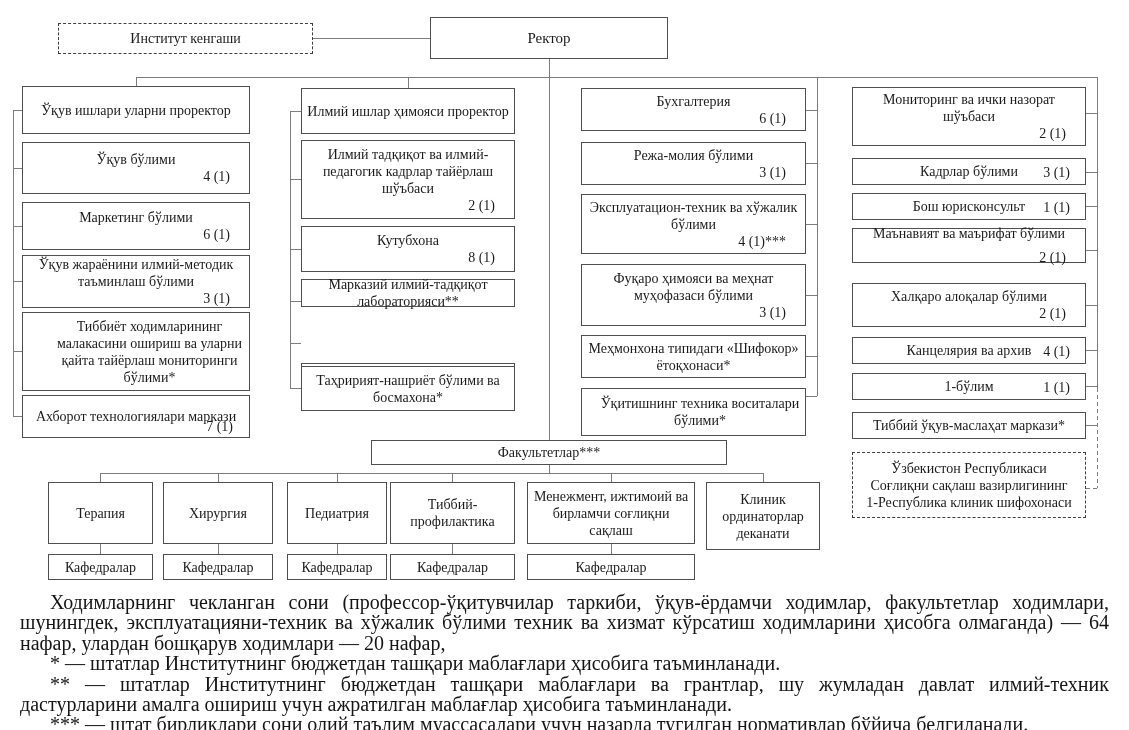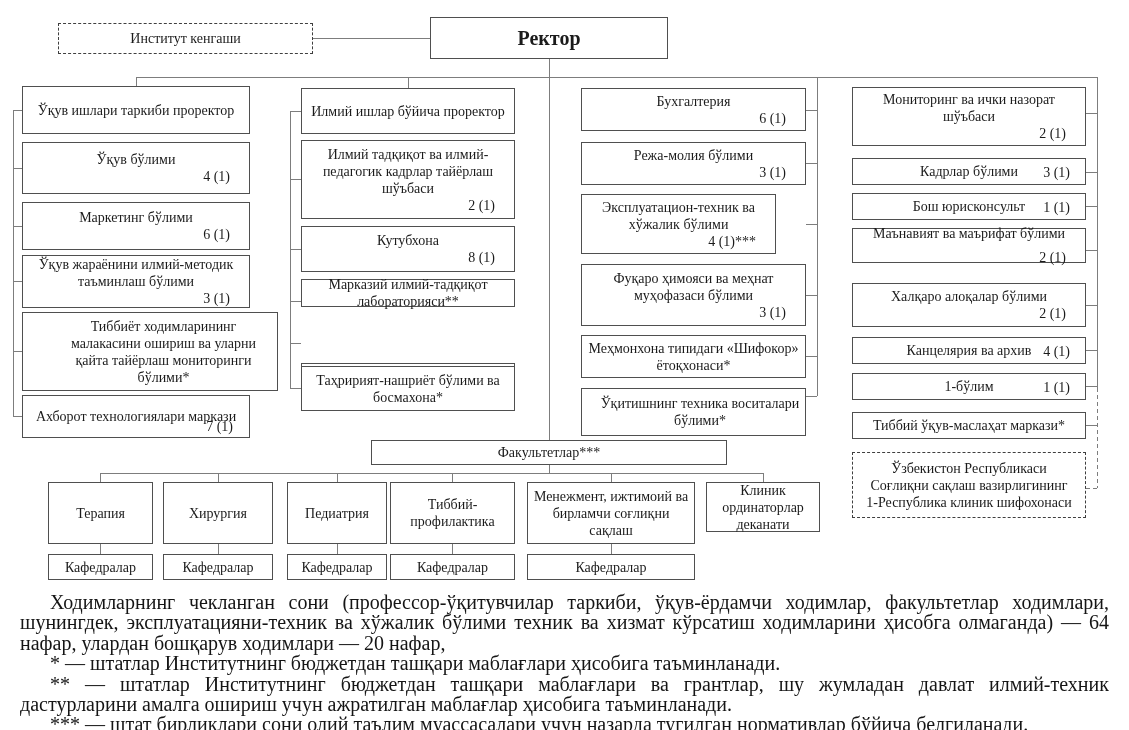--- a/index.html
+++ b/index.html
@@ -25,21 +25,21 @@
     font-size:14px;
     line-height:17px;
     padding:2px 5px;
     z-index:1;
   }
   .box .t{width:100%;}
   .box .c{align-self:flex-end;padding-right:14px;white-space:nowrap;}
   .box.row .c{position:absolute;right:15px;top:50%;transform:translateY(-50%);padding:0;}
   .box.cb .c{position:absolute;right:16px;bottom:2px;padding:0;}
   .box.dashed{border:1px dashed #3f3f3f;}
-  .box.big{font-size:20px;font-weight:bold;}
+  .box.big{font-size:15px;}
   .footnotes{
     position:absolute;left:20px;top:592px;width:1089px;z-index:1;
     font-size:20px;line-height:20.4px;color:#151515;
   }
   .footnotes p{margin:0;text-indent:30px;text-align:justify;}
 </style>
 </head>
 <body>
 
 <div class="canvas">
@@ -64,44 +64,44 @@
   </svg>
 
   <div class="box dashed" style="left:58px;top:23px;width:255px;height:31px;">
     <div class="t">Институт кенгаши</div>
   </div>
   <div class="box big" style="left:430px;top:17px;width:238px;height:42px;">
     <div class="t">Ректор</div>
   </div>
 
   <div class="box" style="left:22px;top:86px;width:228px;height:48px;">
-    <div class="t">Ўқув ишлари таркиби проректор</div>
+    <div class="t">Ўқув ишлари уларни проректор</div>
   </div>
   <div class="box" style="left:22px;top:142px;width:228px;height:52px;">
     <div class="t">Ўқув бўлими</div>
     <div class="c">4 (1)</div>
   </div>
   <div class="box" style="left:22px;top:202px;width:228px;height:48px;">
     <div class="t">Маркетинг бўлими</div>
     <div class="c">6 (1)</div>
   </div>
   <div class="box" style="left:22px;top:255px;width:228px;height:53px;">
     <div class="t">Ўқув жараёнини илмий-методик таъминлаш бўлими</div>
     <div class="c">3 (1)</div>
   </div>
-  <div class="box" style="left:22px;top:312px;width:256px;height:79px;padding-left:32px;">
+  <div class="box" style="left:22px;top:312px;width:228px;height:79px;padding-left:32px;">
     <div class="t">Тиббиёт ходимларининг малакасини ошириш ва уларни қайта тайёрлаш мониторинги бўлими*</div>
   </div>
   <div class="box cb" style="left:22px;top:395px;width:228px;height:43px;">
     <div class="t">Ахборот технологиялари маркази</div>
     <div class="c">7 (1)</div>
   </div>
 
   <div class="box" style="left:301px;top:88px;width:214px;height:46px;">
-    <div class="t">Илмий ишлар бўйича проректор</div>
+    <div class="t">Илмий ишлар ҳимояси проректор</div>
   </div>
   <div class="box" style="left:301px;top:140px;width:214px;height:79px;">
     <div class="t">Илмий тадқиқот ва илмий-педагогик кадрлар тайёрлаш шўъбаси</div>
     <div class="c">2 (1)</div>
   </div>
   <div class="box" style="left:301px;top:226px;width:214px;height:46px;">
     <div class="t">Кутубхона</div>
     <div class="c">8 (1)</div>
   </div>
   <div class="box" style="left:301px;top:279px;width:214px;height:28px;">
@@ -115,21 +115,21 @@
   </div>
 
   <div class="box" style="left:581px;top:88px;width:225px;height:43px;">
     <div class="t">Бухгалтерия</div>
     <div class="c">6 (1)</div>
   </div>
   <div class="box" style="left:581px;top:142px;width:225px;height:43px;">
     <div class="t">Режа-молия бўлими</div>
     <div class="c">3 (1)</div>
   </div>
-  <div class="box" style="left:581px;top:194px;width:195px;height:60px;">
+  <div class="box" style="left:581px;top:194px;width:225px;height:60px;">
     <div class="t">Эксплуатацион-техник ва хўжалик бўлими</div>
     <div class="c">4 (1)***</div>
   </div>
   <div class="box" style="left:581px;top:264px;width:225px;height:62px;">
     <div class="t">Фуқаро ҳимояси ва меҳнат муҳофазаси бўлими</div>
     <div class="c">3 (1)</div>
   </div>
   <div class="box" style="left:581px;top:335px;width:225px;height:43px;">
     <div class="t">Меҳмонхона типидаги «Шифокор» ётоқхонаси*</div>
   </div>
@@ -185,21 +185,21 @@
   </div>
   <div class="box" style="left:287px;top:482px;width:100px;height:62px;">
     <div class="t">Педиатрия</div>
   </div>
   <div class="box" style="left:390px;top:482px;width:125px;height:62px;">
     <div class="t">Тиббий-профилактика</div>
   </div>
   <div class="box" style="left:527px;top:482px;width:168px;height:62px;">
     <div class="t">Менежмент, ижтимоий ва бирламчи соғлиқни сақлаш</div>
   </div>
-  <div class="box" style="left:706px;top:482px;width:114px;height:50px;">
+  <div class="box" style="left:706px;top:482px;width:114px;height:68px;">
     <div class="t">Клиник ординаторлар деканати</div>
   </div>
 
   <div class="box" style="left:48px;top:554px;width:105px;height:26px;">
     <div class="t">Кафедралар</div>
   </div>
   <div class="box" style="left:163px;top:554px;width:110px;height:26px;">
     <div class="t">Кафедралар</div>
   </div>
   <div class="box" style="left:287px;top:554px;width:100px;height:26px;">

